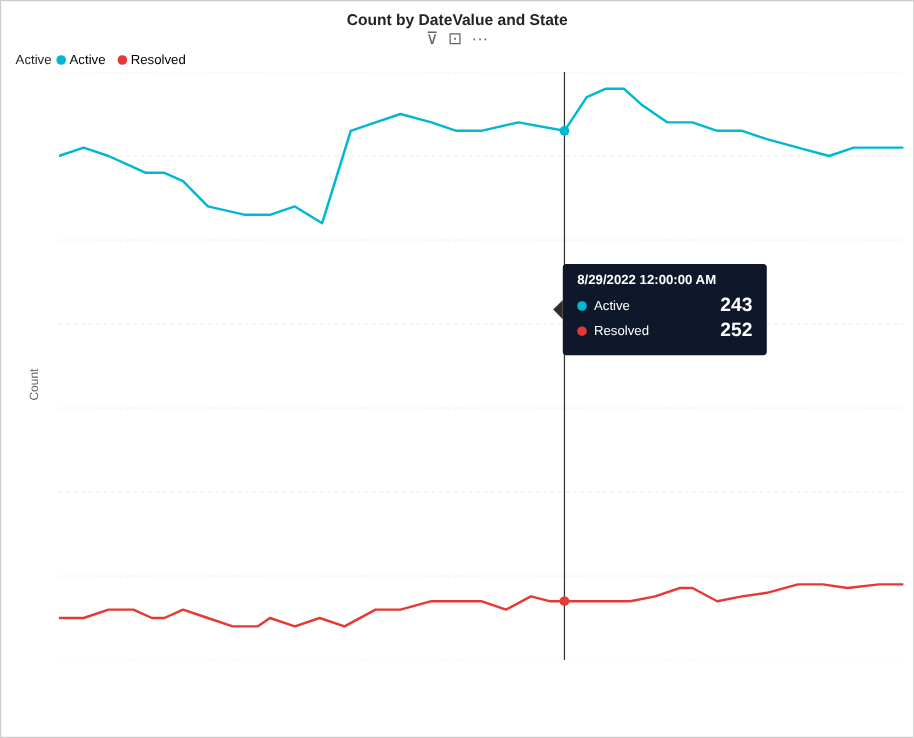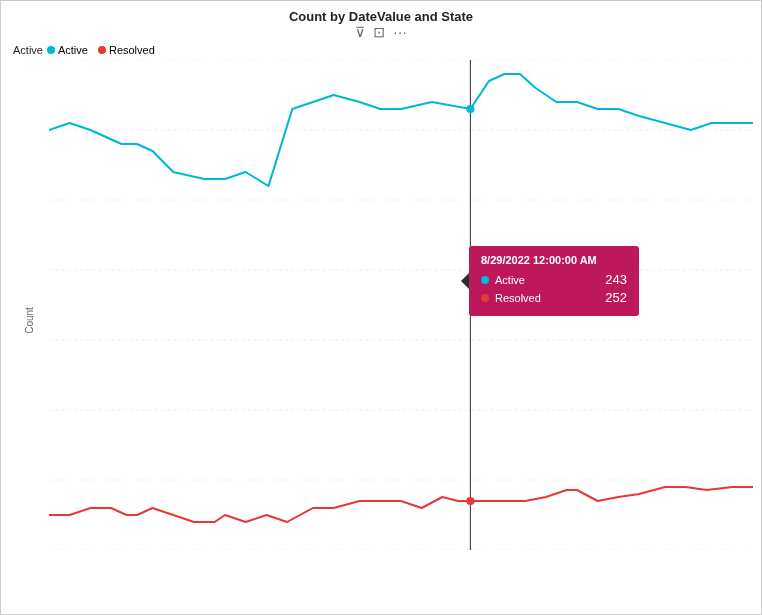--- a/index.html
+++ b/index.html
@@ -62,29 +62,28 @@
 
     .legend-item {
       display: flex;
       align-items: center;
       gap: 3px;
       margin-right: 6px;
     }
 
     .tooltip {
       position: absolute;
-      background: #be185d;
+      background: #0f172a;
       color: #fff;
       border-radius: 3px;
       padding: 8px 12px;
       font-size: 11px;
       pointer-events: none;
       z-index: 10;
       min-width: 170px;
-      margin-top: 26px;
     }
 
     .tooltip-date {
       font-weight: 600;
       font-size: 11px;
       margin-bottom: 6px;
     }
 
     .tooltip-row {
       display: flex;
@@ -98,22 +97,22 @@
       height: 8px;
       border-radius: 50%;
     }
 
     .tooltip-name {
       flex: 1;
       font-size: 11px;
     }
 
     .tooltip-value {
-      font-weight: 400;
-      font-size: 13px;
+      font-weight: 700;
+      font-size: 16px;
     }
 
     .tooltip-arrow {
       position: absolute;
       left: -8px;
       top: 50%;
       transform: translateY(-50%);
       width: 0;
       height: 0;
       border-top: 8px solid transparent;

